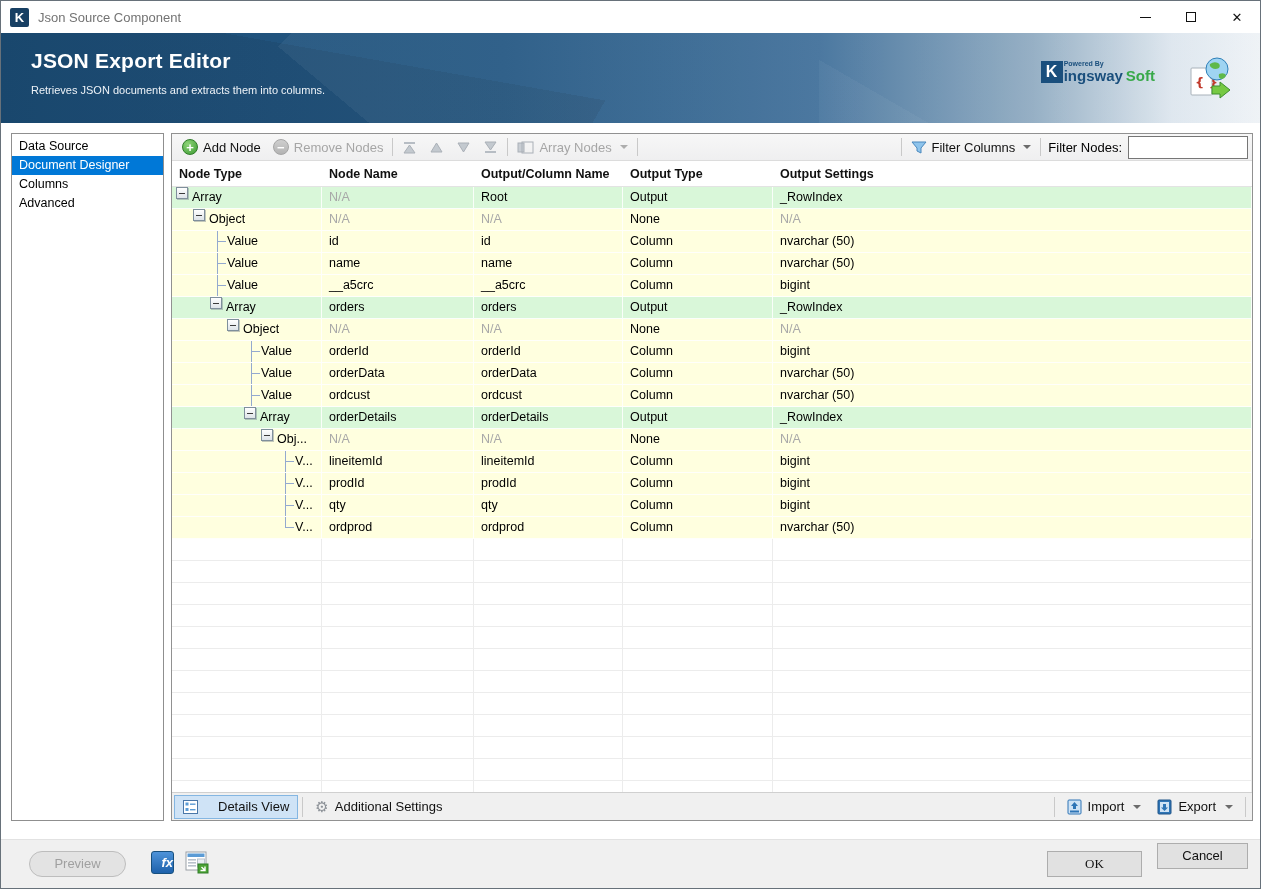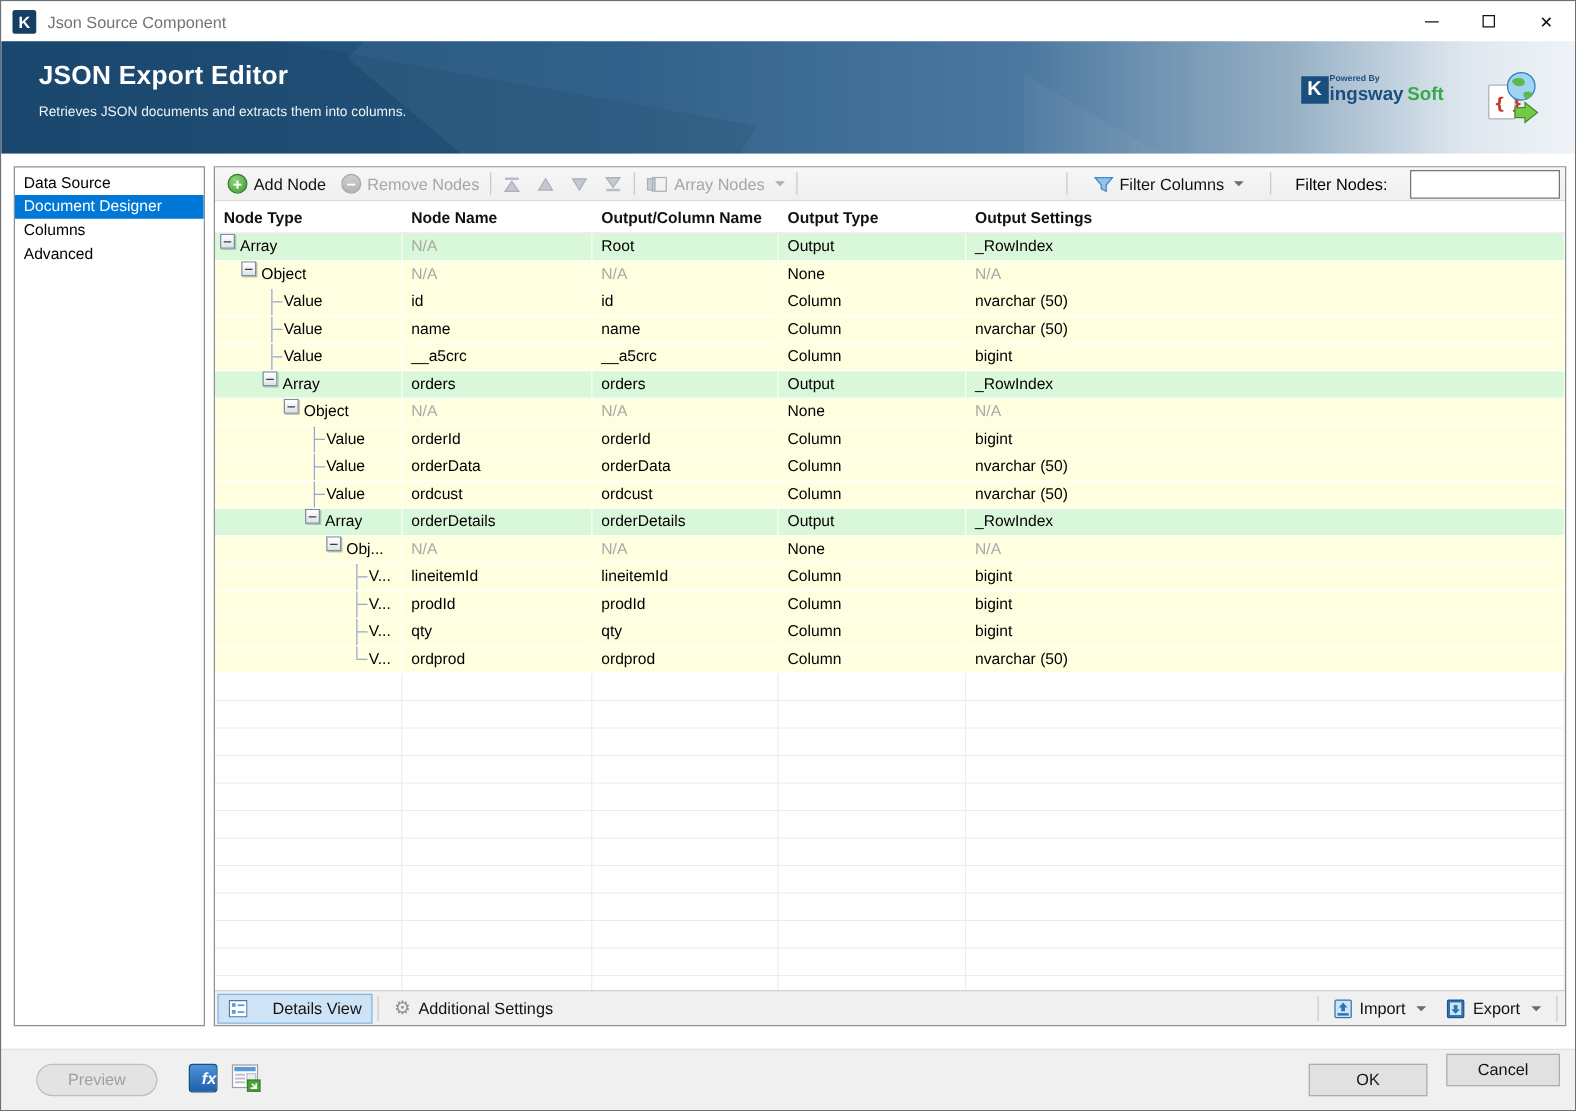--- a/index.html
+++ b/index.html
@@ -59,21 +59,21 @@
   .tb-btn{ display:flex; align-items:center; gap:5px; padding:0 6px; height:24px; font-size:13px; color:#111; }
   .tb-btn.disabled{ color:#a6a6a6; }
   .tb-sep{ width:1px; height:18px; background:#c9c9c9; margin:0 3px; flex:none; }
   .circle-icon{ width:16px; height:16px; border-radius:50%; color:#fff; font-size:13px; line-height:15px;
                 text-align:center; font-weight:bold; flex:none; }
   .circle-icon.add{ background:radial-gradient(circle at 35% 30%, #8ed478, #3d9b34); border:1px solid #2f7d28; }
   .circle-icon.remove{ background:linear-gradient(#cfcfcf,#b3b3b3); border:1px solid #a5a5a5; }
   .caret{ width:0; height:0; border-left:4px solid transparent; border-right:4px solid transparent;
           border-top:4px solid #6b6b6b; display:inline-block; margin-left:3px; }
   .caret.dim{ border-top-color:#adadad; }
-  .tb-right{ margin-left:auto; display:flex; align-items:center;gap:12px; }
+  .tb-right{ margin-left:auto; display:flex; align-items:center; }
   .filter-input{ width:120px; height:23px; border:1px solid #767676; font-size:12.5px; padding:0 4px; margin-left:6px; }
   
   .grid-header{ height:26px; display:flex; border-bottom:1px solid #e3e3e3; flex:none; background:#fff; }
   .grid-header .hcell{ font-size:12.5px; color:#111; padding:6px 0 0 7px; white-space:nowrap; overflow:hidden;font-weight:bold; }
   .c0{ width:150px; flex:none; } .c1{ width:152px; flex:none; } .c2{ width:149px; flex:none; }
   .c3{ width:150px; flex:none; } .c4{ flex:1; min-width:0; }
   .grid-body{ flex:1; overflow:hidden; }
   .trow{ height:22px; display:flex; font-size:12.5px; }
   .trow .cell{ line-height:21px; padding-left:7px; white-space:nowrap; overflow:hidden;
                border-right:1px solid rgba(255,255,255,0.85); border-bottom:1px solid rgba(255,255,255,0.9); }
@@ -541,16 +541,16 @@
           <rect x="1" y="1" width="20" height="18" fill="#fff" stroke="#9aa0a6"></rect>
           <rect x="2.5" y="2.5" width="17" height="3.5" fill="#5b9bd5"></rect>
           <rect x="3" y="8" width="8" height="1.6" fill="#b9c2cc"></rect>
           <rect x="3" y="11" width="8" height="1.6" fill="#b9c2cc"></rect>
           <rect x="3" y="14" width="8" height="1.6" fill="#b9c2cc"></rect>
           <rect x="12.5" y="8" width="7" height="8" fill="#e9eef3" stroke="#b9c2cc"></rect>
           <rect x="13" y="13" width="10" height="9" fill="#4ca335" stroke="#2f7d28"></rect>
           <path d="M15.5 19.5 L20 19.5 L20 15.5 M20 19.5 L16.5 16" stroke="#fff" stroke-width="1.4" fill="none"></path>
         </svg>
     </div>
-    <button class="btn" style="left:1046px; top:11px; width:95px;">OK</button>
+    <button class="btn" style="left:1046px; top:11px; width:95px;font-family:Liberation Serif, serif;">OK</button>
     <button class="btn" style="left:1156px; top:3px; width:91px;">Cancel</button>
   </div>
 </div>
 
 </body></html>

